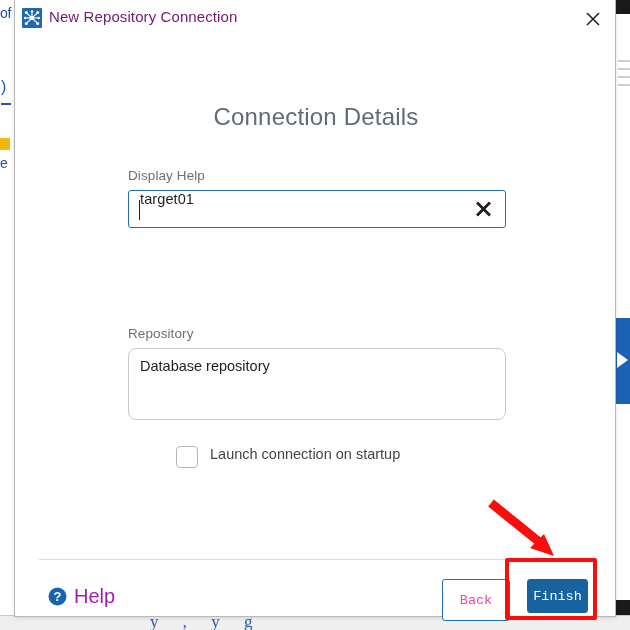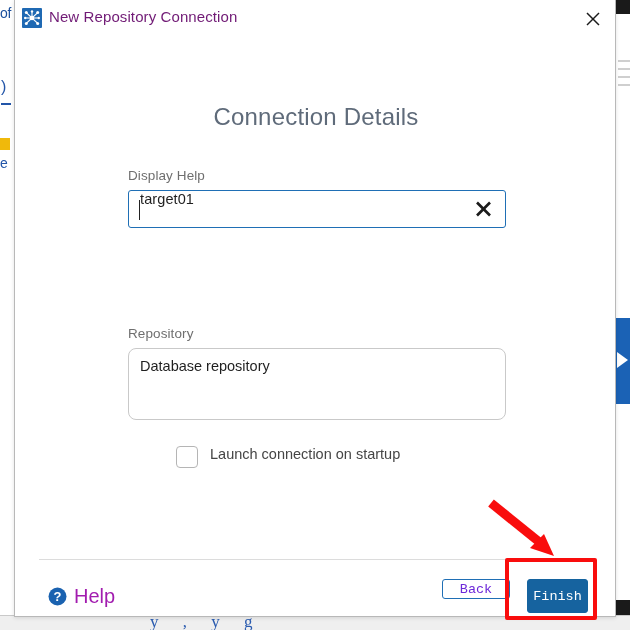--- a/index.html
+++ b/index.html
@@ -166,23 +166,23 @@
   }
   .help-link {
     position: absolute; left: 33px; top: 585px;
     display: flex; align-items: center; gap: 7px; cursor: pointer;
   }
   .help-icon { line-height: 0; }
   .help-text { font-size: 20px; color: #a21caf; }
 
   .btn-back {
     position: absolute; left: 427px; top: 579px;
-    width: 68px; height: 20px;
+    width: 68px; height: 42px;
     border: 1px solid #1f6fb5; border-radius: 3px;
-    background: #ffffff; color: #6d28d9;
+    background: #ffffff; color: #ec4899;
     font-family: "Liberation Mono", monospace; font-size: 13.5px;
     display: flex; align-items: center; justify-content: center;
     cursor: pointer;
   }
   .btn-finish {
     position: absolute; left: 512px; top: 579px;
     width: 61px; height: 34px;
     border: 1px solid #14639f; border-radius: 3px;
     background: #16639f; color: #ffffff;
     font-family: "Liberation Mono", monospace; font-size: 13.5px;

